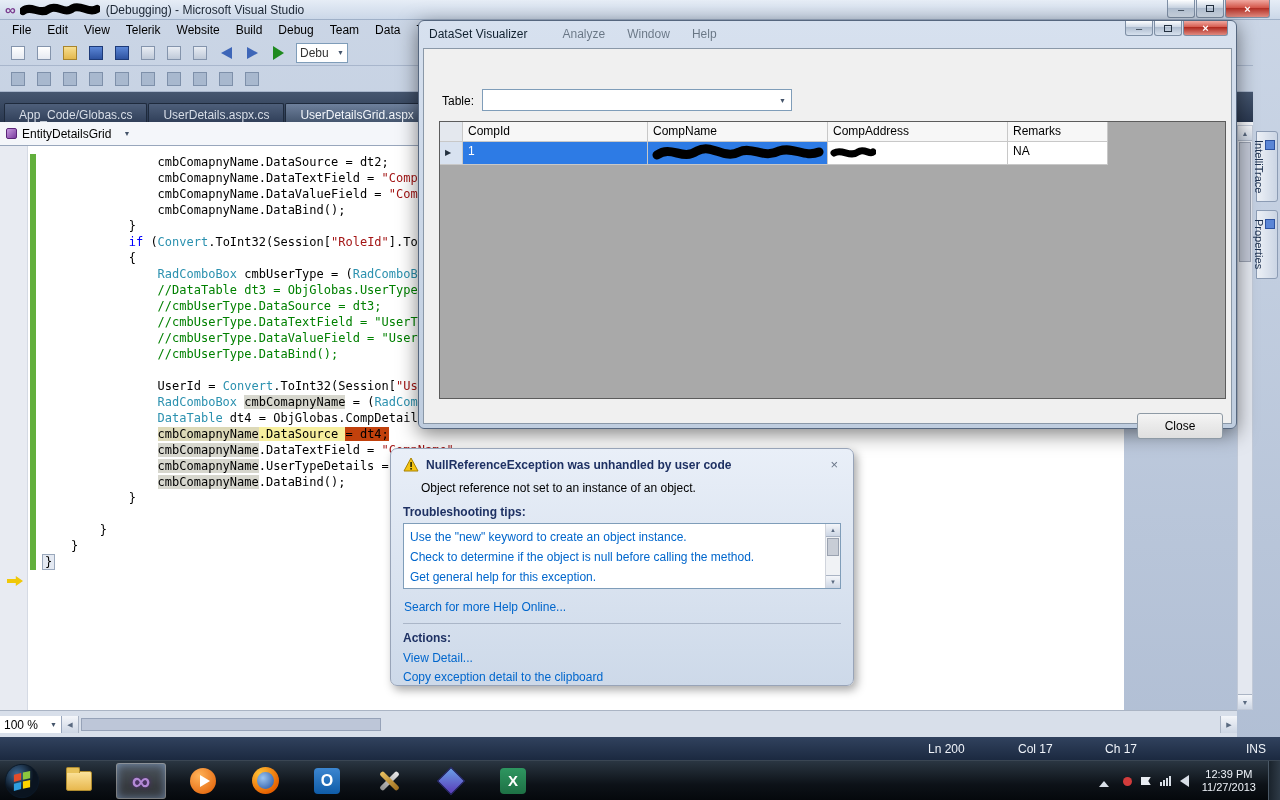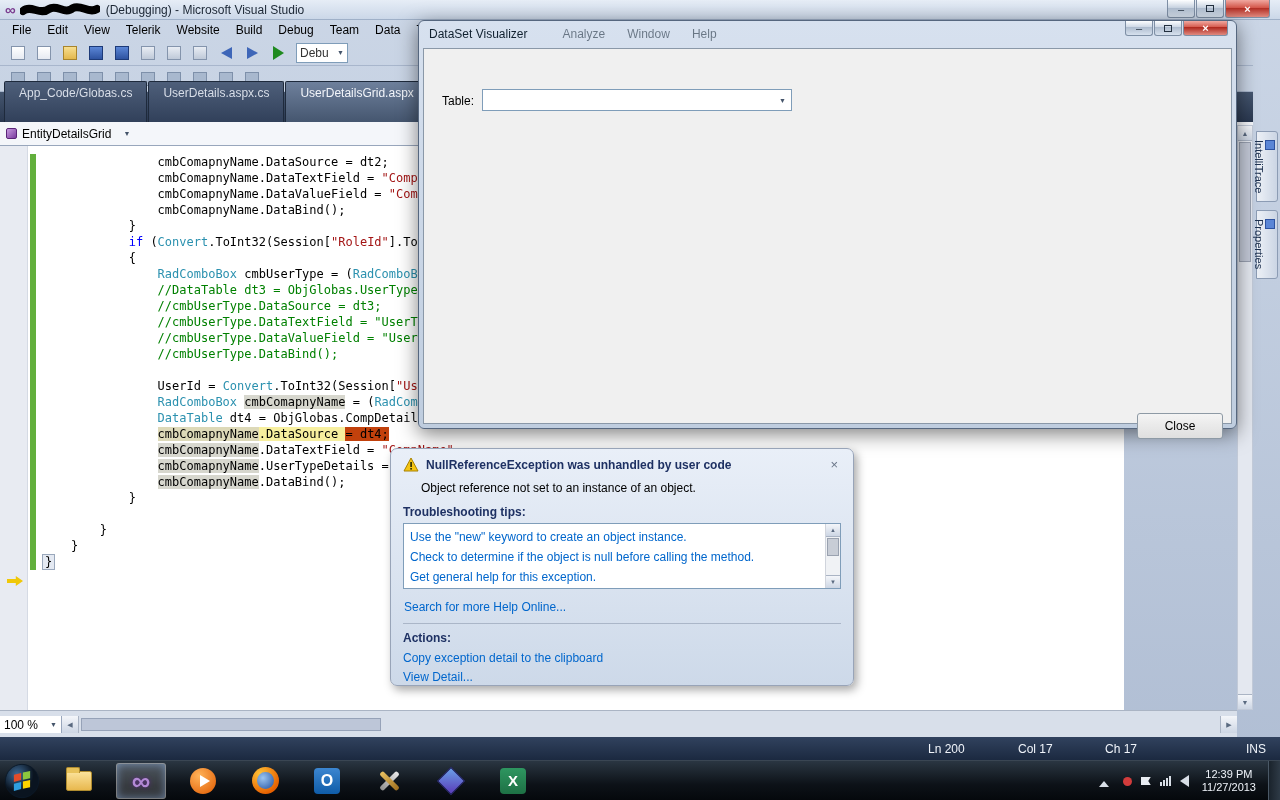--- a/index.html
+++ b/index.html
@@ -39,21 +39,21 @@
   .tbi-undo { width:0; height:0; background:none; border:6px solid transparent; border-right:11px solid #3E66B8; border-left:0; }
   .tbi-redo { width:0; height:0; background:none; border:6px solid transparent; border-left:11px solid #3E66B8; border-right:0; }
   .tbi-start-debug { width:0; height:0; background:none; border:7px solid transparent; border-left:11px solid #1F8A1F; border-right:0; }
   .tb-combo { width:52px; height:20px; background:#fff; border:1px solid #7F9DB9; margin-left:4px;
     display:flex; align-items:center; justify-content:space-between; padding:0 3px; color:#333; }
   .dd-arrow { font-size:7px; color:#44546A; }
 
   
   #tabstrip { position:absolute; left:0; top:92px; width:1253px; height:30px;
     background:linear-gradient(#45566F,#2A3850); display:flex; align-items:flex-end; padding-left:4px; }
-  .doc-tab { height:41px; padding:4px 14px 0; margin-right:1px; color:#D8DEE8;
+  .doc-tab { height:19px; padding:4px 14px 0; margin-right:1px; color:#D8DEE8;
     background:linear-gradient(#4E5F7A,#31405A); border:1px solid #1E2A3C; border-bottom:none;
     border-radius:2px 2px 0 0; }
   .doc-tab.active { background:linear-gradient(#6E809C,#45566F); color:#F2F5FA; }
 
   
   #navbar { position:absolute; left:0; top:122px; width:1253px; height:24px; background:#F4F6FA;
     border-bottom:1px solid #98A6BC; display:flex; align-items:center; padding-left:6px; }
   .class-icon { width:11px; height:11px; margin-right:5px;
     background:linear-gradient(135deg,#C79BE0,#7A3B9E); border:1px solid #5A2478; border-radius:2px; }
   #navbar .dd-arrow { margin-left:12px; }
@@ -380,20 +380,44 @@
             <span class="maxbox"></span>
           </div>
         <div class="winbtn close">×</div>
       </div>
     </div>
     <div id="dlg-client">
       <span id="tbl-label">Table:</span>
       <div id="tbl-combo">
         <span class="dd-arrow">▼</span>
       </div>
+      <div id="grid">
+        <div id="grid-hdr">
+            <div class="g-cell g-sel"></div>
+            <div class="g-cell" style="width: 185px;">CompId</div>
+            <div class="g-cell" style="width: 180px;">CompName</div>
+            <div class="g-cell" style="width: 180px;">CompAddress</div>
+            <div class="g-cell" style="width: 100px;">Remarks</div>
+          </div>
+        <div id="grid-row">
+          <div class="g-cell g-sel" style="width:23px">▶</div>
+          <div class="g-cell blue" style="width:185px">1</div>
+          <div class="g-cell blue" style="width:180px">
+            <svg class="scribble" style="left:4px;top:1px" width="172" height="21">
+              <path d="M5 12 C20 2,30 18,45 8 C60 0,72 17,87 9 C100 3,112 16,127 8 C142 3,152 15,167 9" stroke="#000" stroke-width="9" fill="none" stroke-linecap="round"></path>
+            </svg>
+          </div>
+          <div class="g-cell" style="width:180px">
+            <svg class="scribble" style="left:2px;top:4px" width="46" height="14">
+              <path d="M4 7 C12 2,20 12,28 6 C34 2,40 9,43 6" stroke="#000" stroke-width="7" fill="none" stroke-linecap="round"></path>
+            </svg>
+          </div>
+          <div class="g-cell" style="width:100px">NA</div>
+        </div>
+      </div>
       <div id="close-btn">Close</div>
     </div>
   </div>
 
   <div id="exc">
     <div id="exc-head">
       <svg width="16" height="15">
         <path d="M8 1 L15 14 L1 14 Z" fill="#F5C514" stroke="#A88200"></path>
         <rect x="7.3" y="5" width="1.6" height="5" fill="#2A2A00"></rect>
         <rect x="7.3" y="11" width="1.6" height="1.6" fill="#2A2A00"></rect>
@@ -412,22 +436,22 @@
       <div id="tips-sb">
         <div class="sb-btn">▲</div>
         <div id="tips-thumb"></div>
         <div class="sb-btn down">▼</div>
       </div>
     </div>
     <a class="exc-link" id="online-link">Search for more Help Online...</a>
     <div id="exc-div"></div>
     <div class="exc-label">Actions:</div>
     <div id="actions-list">
+        <a class="exc-link">View Detail...</a>
         <a class="exc-link">Copy exception detail to the clipboard</a>
-        <a class="exc-link">View Detail...</a>
       </div>
   </div>
 
   <div id="taskbar">
     <div id="start-orb">
       <svg width="36" height="36" viewBox="0 0 40 40">
         <defs>
             <radialGradient id="og" cx="35%" cy="30%">
               <stop offset="0%" stop-color="#3E6A96"></stop>
               <stop offset="100%" stop-color="#0A1420"></stop>

